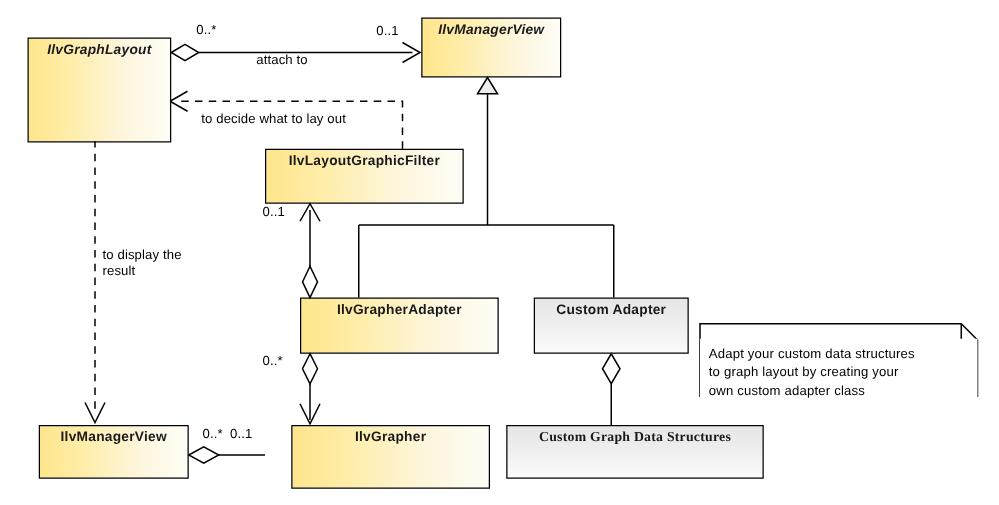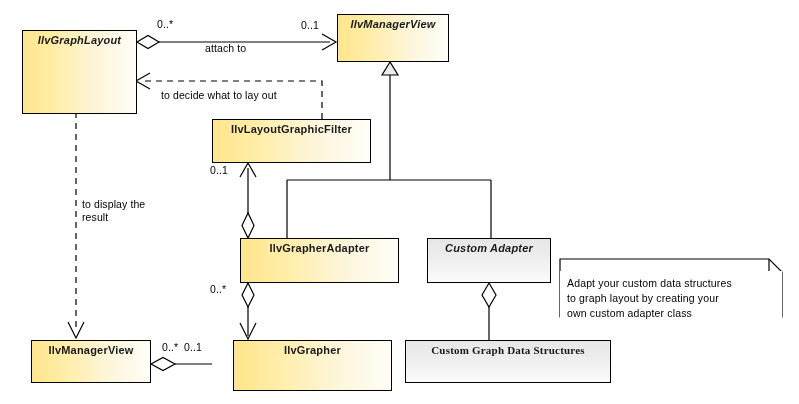--- a/index.html
+++ b/index.html
@@ -158,21 +158,21 @@
   </div>
 
   <div class="uml-class yellow" style="left:212px; top:119px; width:159px; height:44px;">
     <span class="cls-name">IlvLayoutGraphicFilter</span>
   </div>
 
   <div class="uml-class yellow" style="left:200px; top:238px; width:159px; height:45px;margin-left:40px;">
     <span class="cls-name">IlvGrapherAdapter</span>
   </div>
 
-  <div class="uml-class gray" style="left:427px; top:238px; width:124px; height:45px;font-style:italic;">
+  <div class="uml-class gray" style="left:427px; top:238px; width:124px; height:45px;">
     <span class="cls-name">Custom Adapter</span>
   </div>
 
   <div class="uml-class yellow" style="left:31px; top:340px; width:120px; height:43px;">
     <span class="cls-name">IlvManagerView</span>
   </div>
 
   <div class="uml-class yellow" style="left:212px; top:340px; width:159px; height:51px;margin-left:21px;">
     <span class="cls-name">IlvGrapher</span>
   </div>

